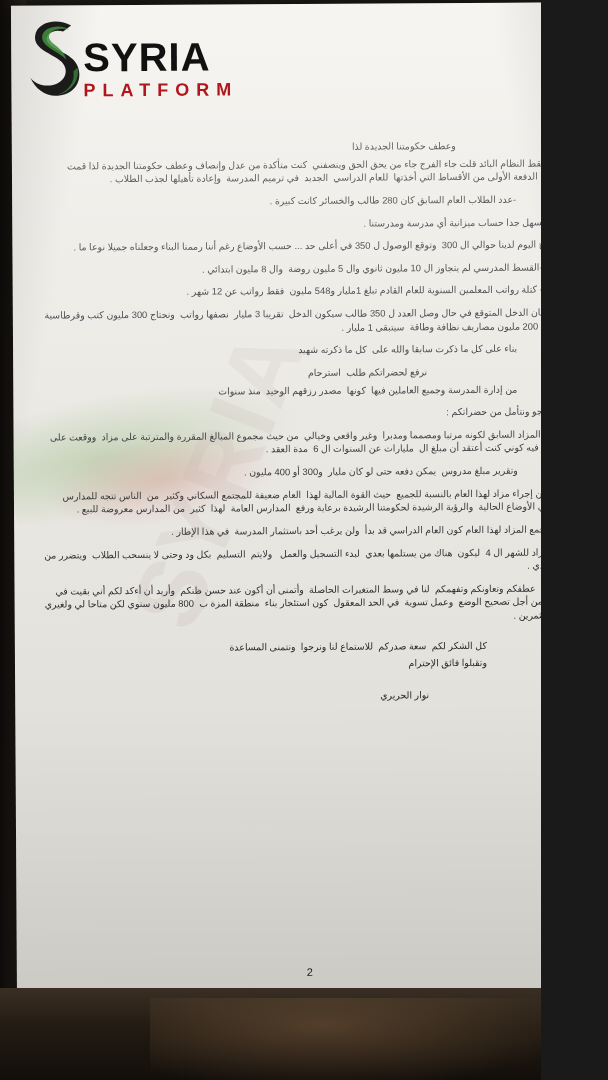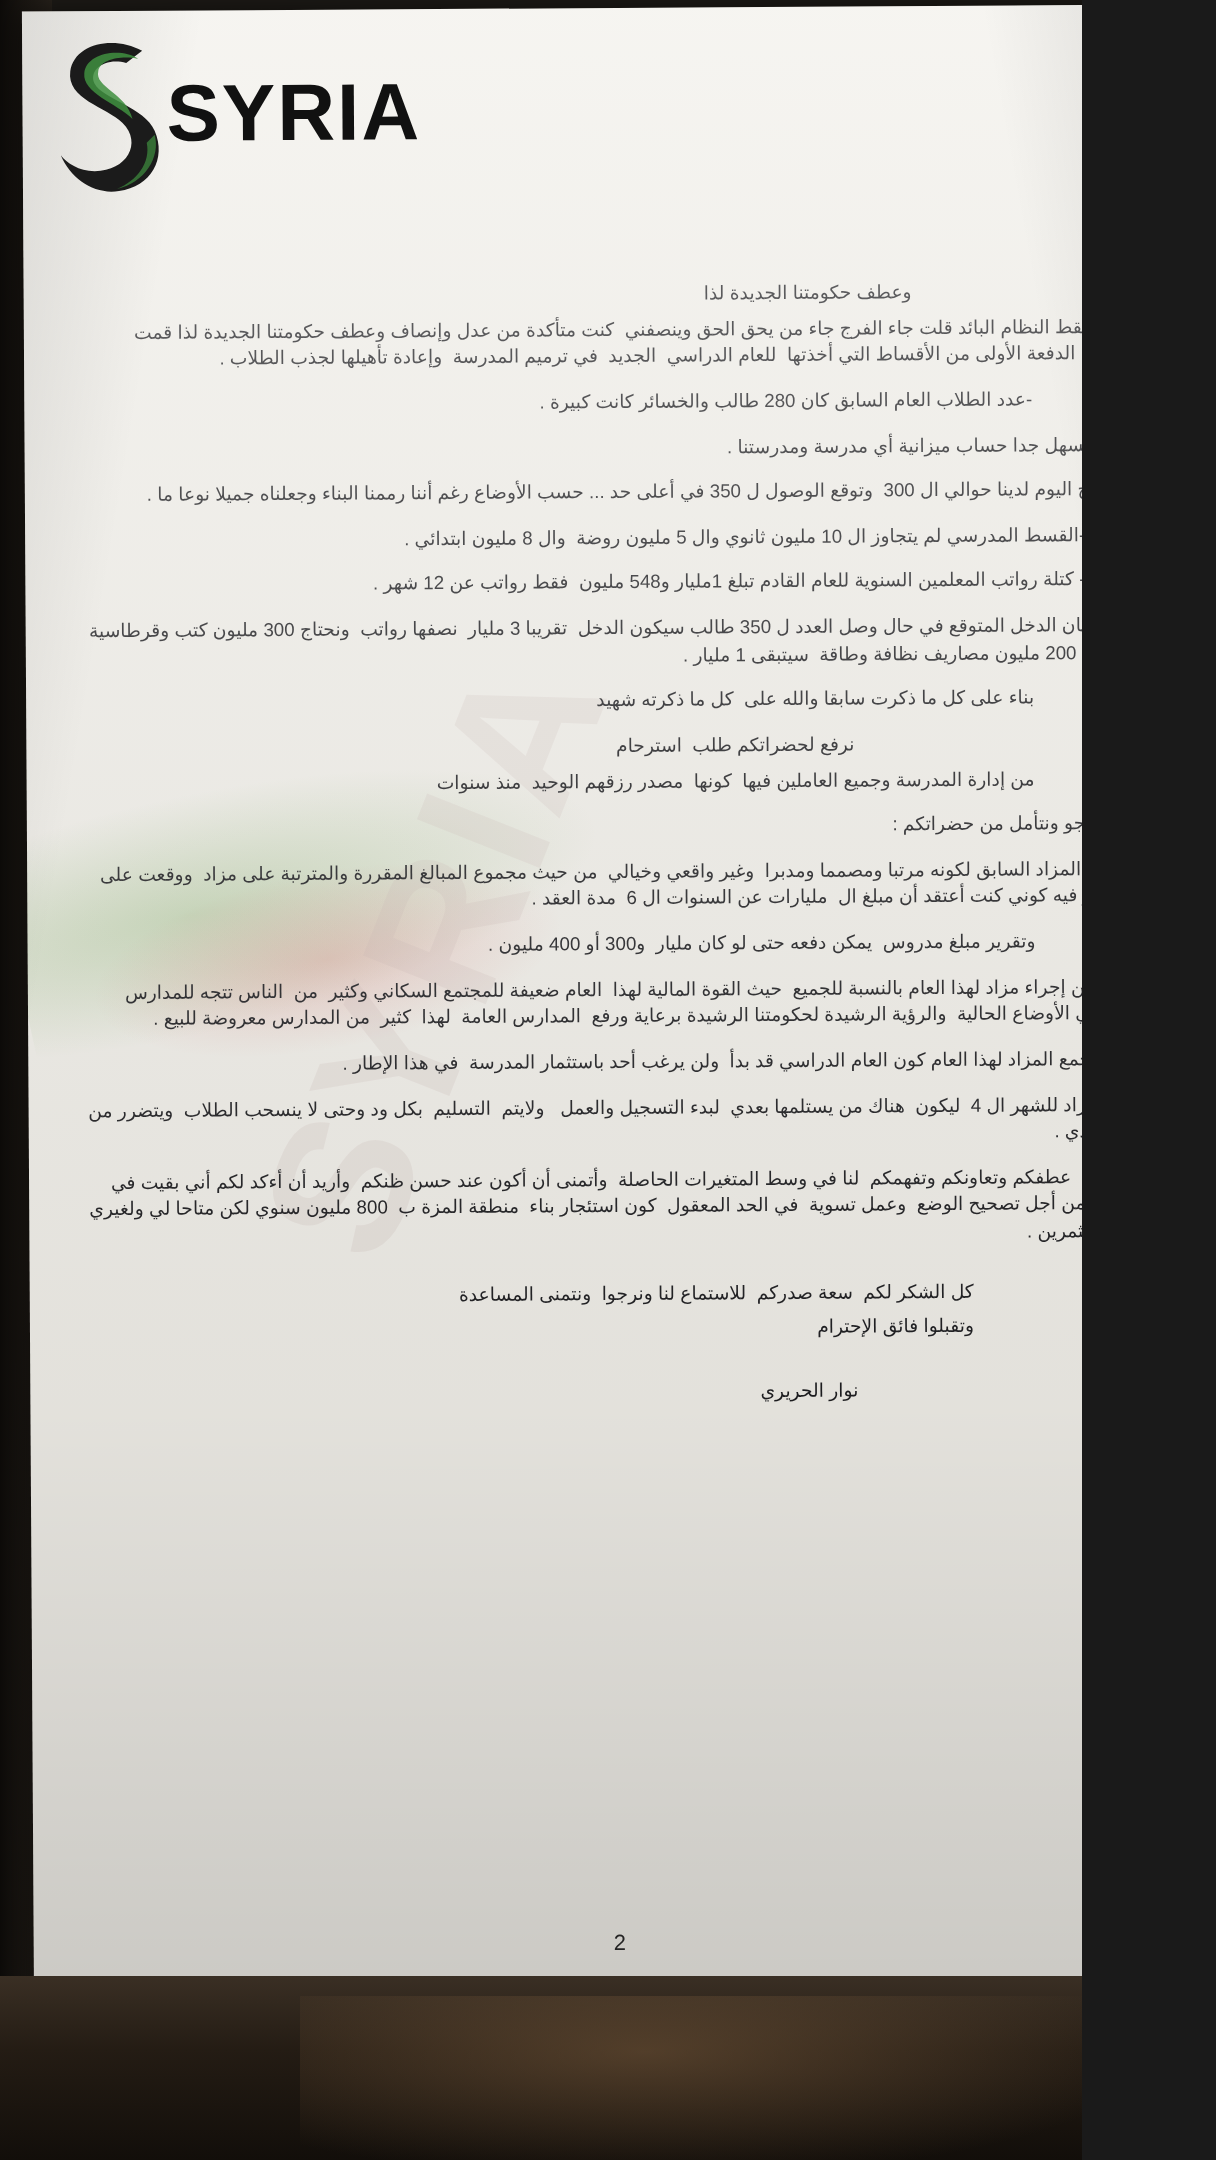--- a/index.html
+++ b/index.html
@@ -196,20 +196,21 @@
     </div>
 
     <div class="logo">
       <svg class="logo-mark" viewBox="0 0 58 96">
         <path d="M44 10 C30 2, 10 6, 8 20 C6 34, 26 38, 34 46 C44 56, 36 70, 20 70 C12 70, 6 66, 3 62 C8 74, 20 82, 32 80 C48 78, 56 64, 50 50 C45 38, 24 34, 20 26 C17 19, 26 13, 36 16 Z" fill="#1b1b1b"></path>
         <path d="M42 14 C33 8, 16 11, 15 21 C14 31, 31 36, 39 44 C36 31, 20 28, 22 20 C23 14, 34 12, 42 14 Z" fill="#3f8f3f" opacity="0.85"></path>
         <path d="M50 52 C53 63, 45 76, 31 79 C41 75, 48 66, 46 56 Z" fill="#3f8f3f" opacity="0.7"></path>
       </svg>
       <div class="logo-text">
         <div class="logo-title">SYRIA</div>
+        <div class="logo-sub">PLATFORM</div>
       </div>
     </div>
 
     <div class="doc">
       <p class="para indent-5 tight">وعطف حكومتنا الجديدة لذا</p>
       <p class="para">-عندما سقط النظام البائد قلت جاء الفرج جاء من يحق الحق وينصفني  كنت متأكدة من عدل وإنصاف وعطف حكومتنا الجديدة لذا قمت باستغلال  الدفعة الأولى من الأقساط التي أخذتها  للعام الدراسي  الجديد  في ترميم المدرسة  وإعادة تأهيلها لجذب الطلاب .</p>
       <p class="para indent-3">-عدد الطلاب العام السابق كان 280 طالب والخسائر كانت كبيرة .</p>
       <p class="para indent-1">من السهل جدا حساب ميزانية أي مدرسة ومدرستنا .</p>
       <p class="para">-إلى تاريخ اليوم لدينا حوالي ال 300  وتوقع الوصول ل 350 في أعلى حد ... حسب الأوضاع رغم أننا رممنا البناء وجعلناه جميلا نوعا ما .</p>
       <p class="para indent-2">-القسط المدرسي لم يتجاوز ال 10 مليون ثانوي وال 5 مليون روضة  وال 8 مليون ابتدائي .</p>

